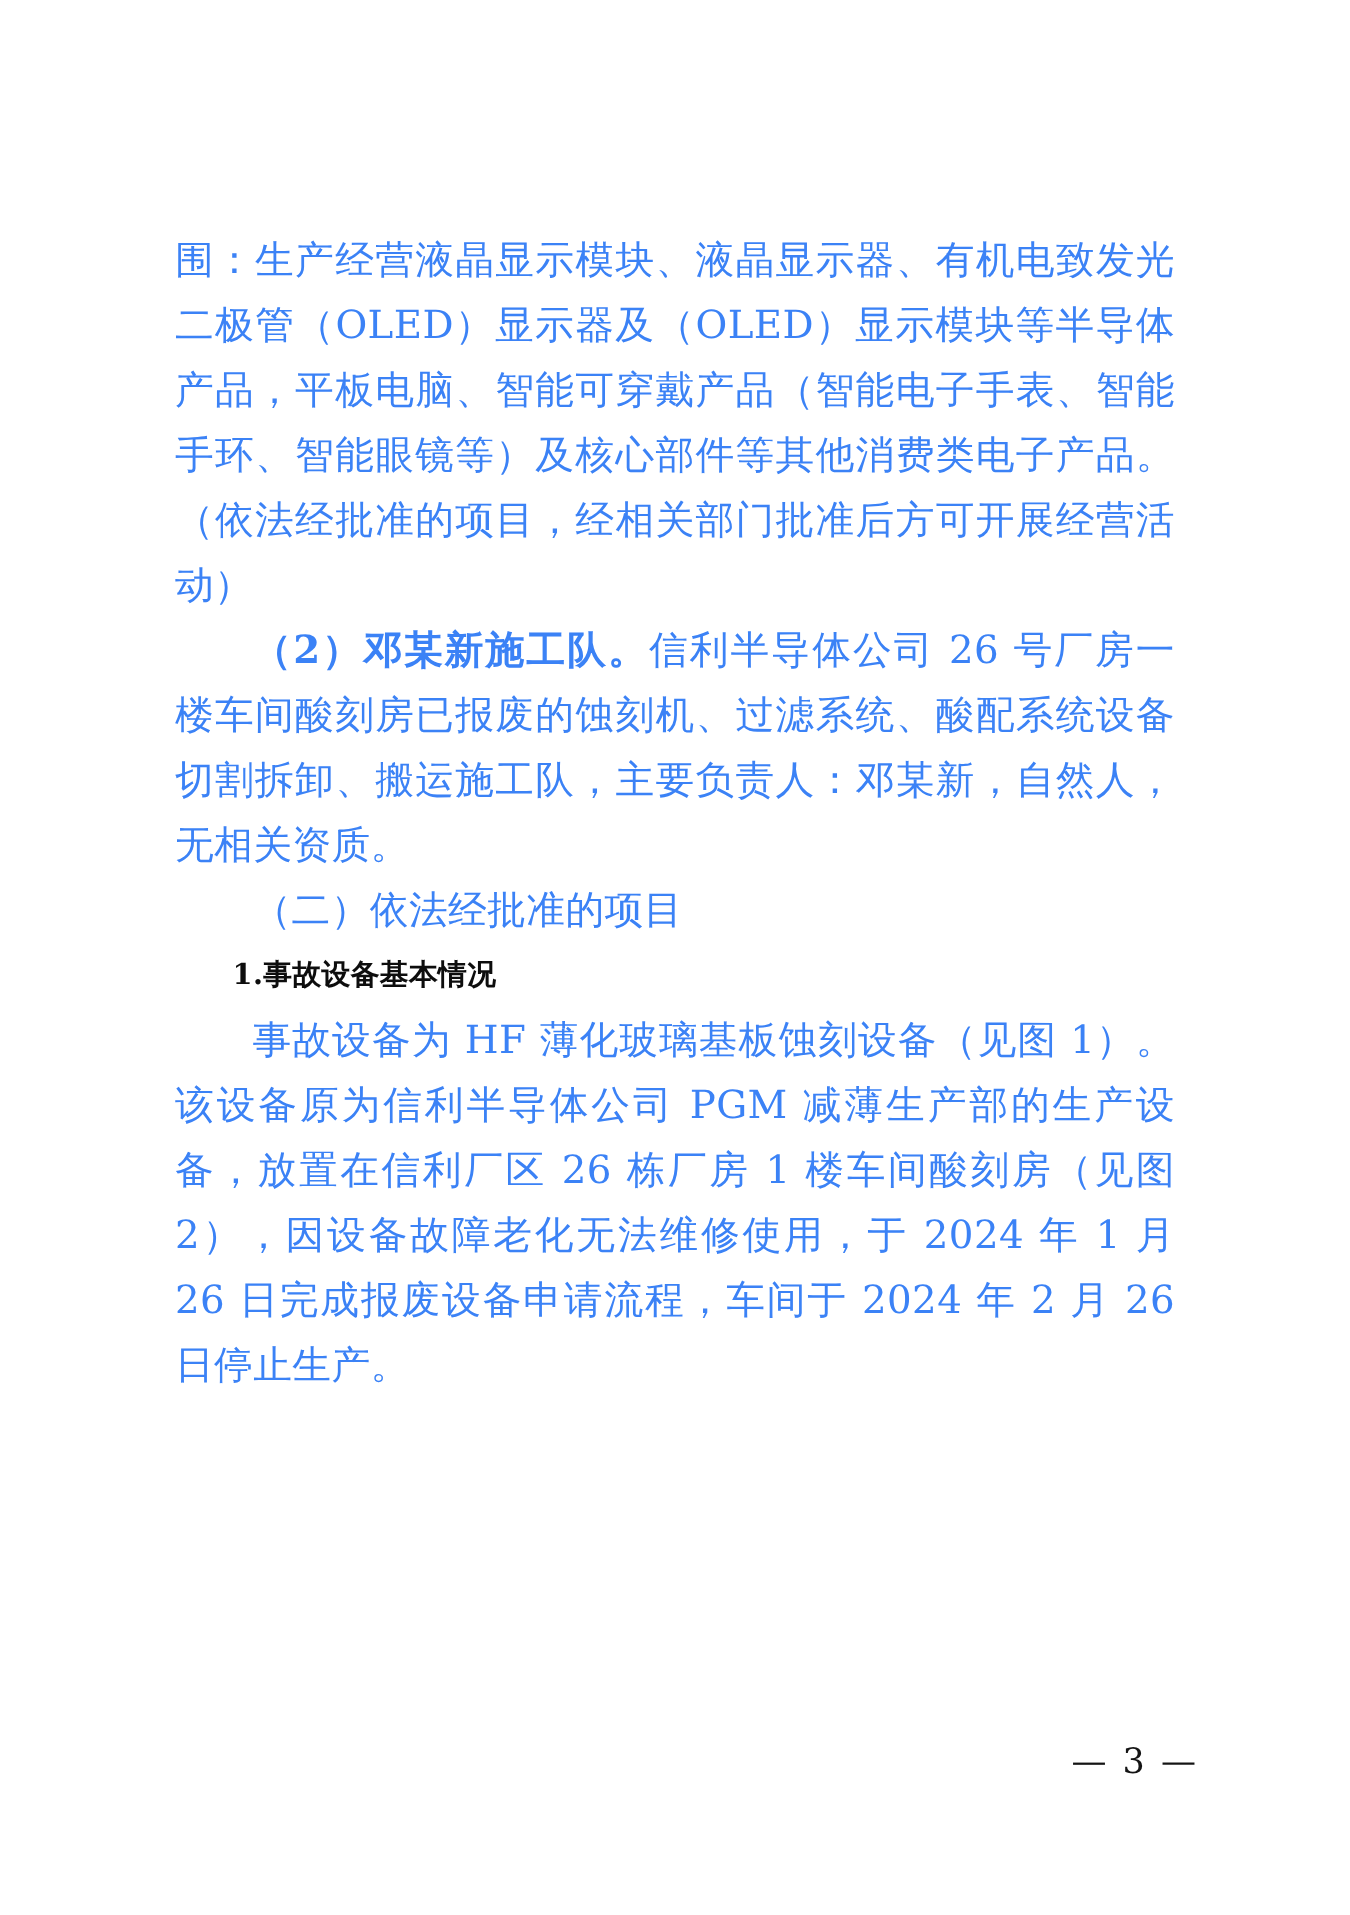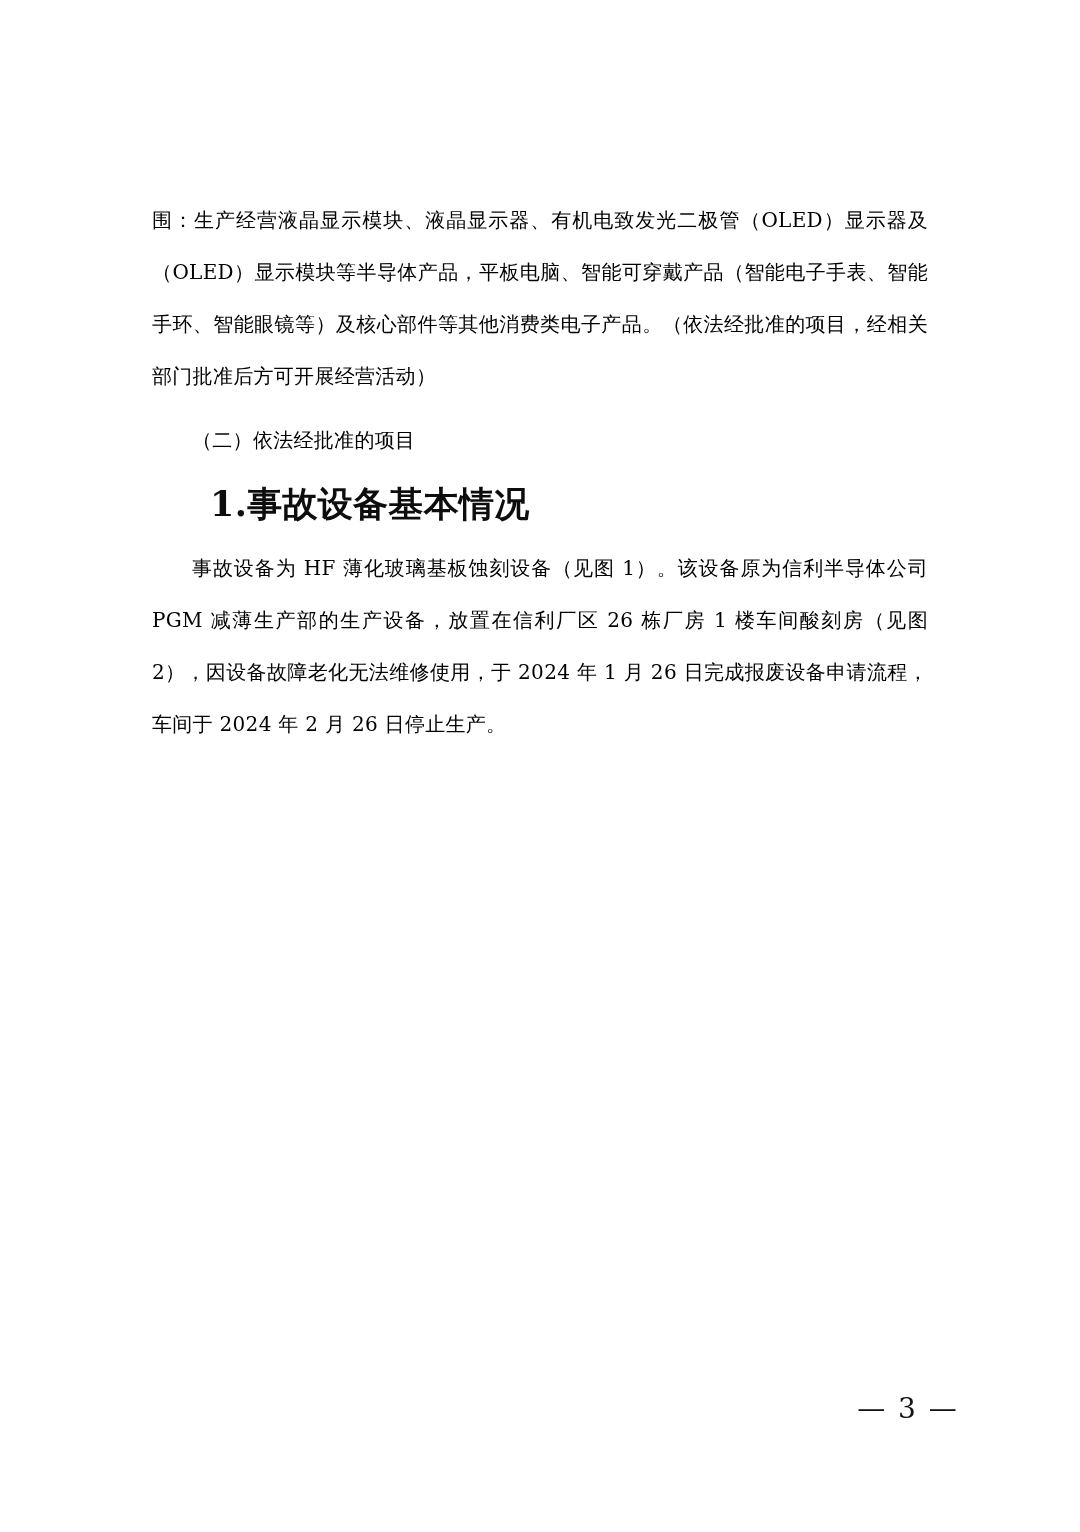--- a/index.html
+++ b/index.html
@@ -22,34 +22,34 @@
     height: 1532px;
     overflow: hidden;
   }
   .content {
     position: absolute;
     left: 140px;
     top: 182px;
     width: 800px;
   }
   p {
-    margin: 12px;
-    font-size: 20px;
+    margin: 0;
+    font-size: 31px;
     line-height: 52px;
     text-align: justify;
     text-justify: inter-ideograph;
     letter-spacing: 0.3px;
-    color: #000000;
+    color: #3b82f6;
   }
   p.indent {
     text-indent: 2em;
   }
   .heading {
     font-weight: bold;
-    font-size: 35px;
+    font-size: 23px;
     line-height: 52px;
     text-indent: 2em;
     margin: 0;
     color: #0d0d0d;
   }
   .para-block {
     margin-bottom: 0px;
   }
   .footer {
     position: absolute;
@@ -73,20 +73,23 @@
 </head>
 <body>
 
 <div class="page">
   <div class="content">
 
     <div class="para-block">
       <p>围：生产经营液晶显示模块、液晶显示器、有机电致发光二极管（OLED）显示器及（OLED）显示模块等半导体产品，平板电脑、智能可穿戴产品（智能电子手表、智能手环、智能眼镜等）及核心部件等其他消费类电子产品。（依法经批准的项目，经相关部门批准后方可开展经营活动）</p>
     </div>
 
+    <div class="para-block">
+      <p class="indent"><b class="strong">（2）邓某新施工队。</b><span>信利半导体公司 26 号厂房一楼车间酸刻房已报废的蚀刻机、过滤系统、酸配系统设备切割拆卸、搬运施工队，主要负责人：邓某新，自然人，无相关资质。</span></p>
+    </div>
 
     <div class="para-block">
       <p class="indent">（二）依法经批准的项目</p>
     </div>
 
     <div class="para-block">
       <p class="heading">1.事故设备基本情况</p>
     </div>
 
     <div class="para-block">

